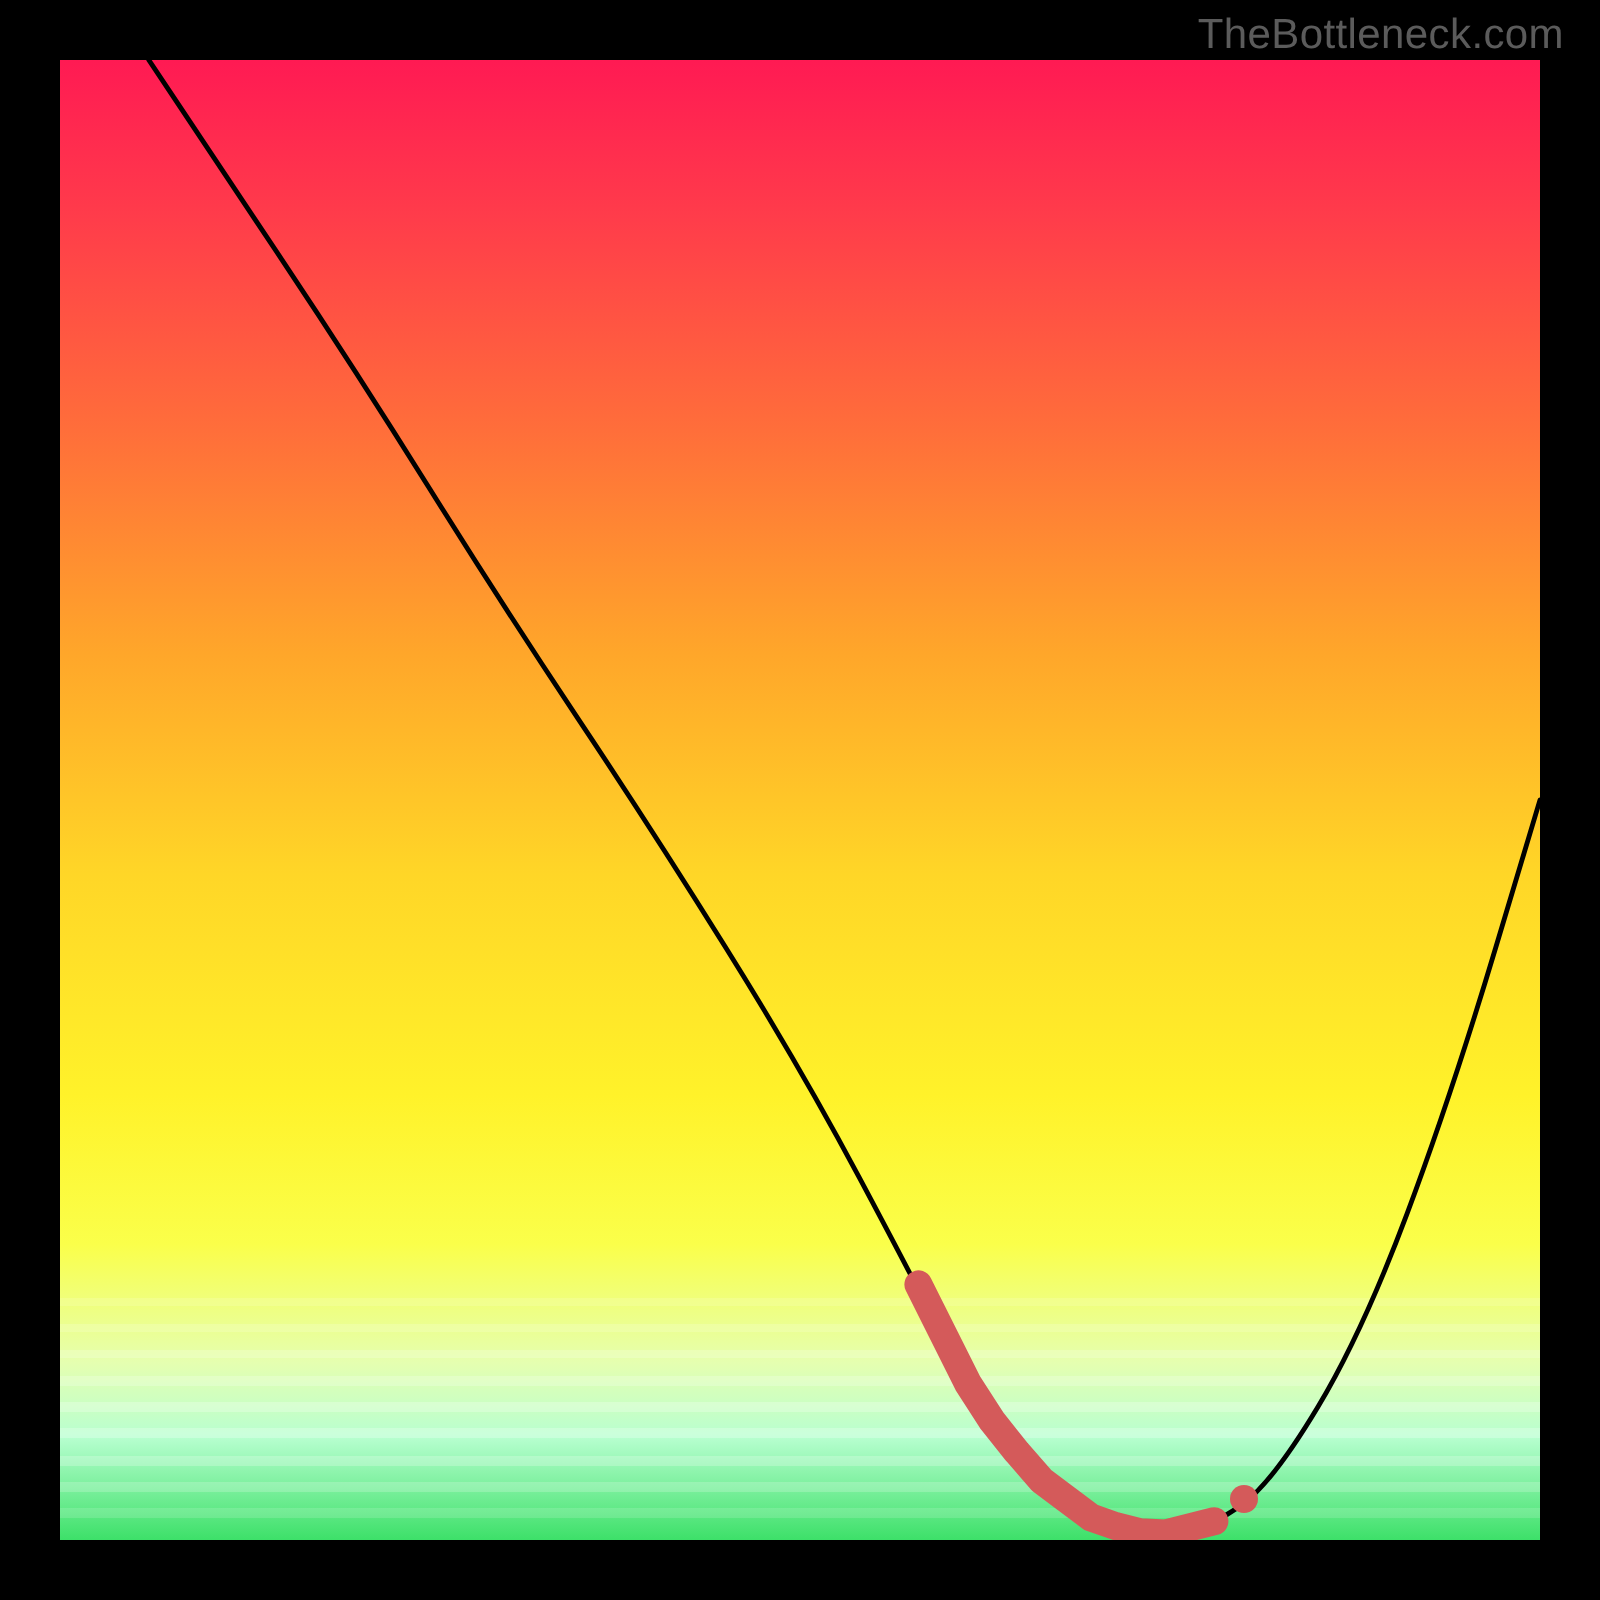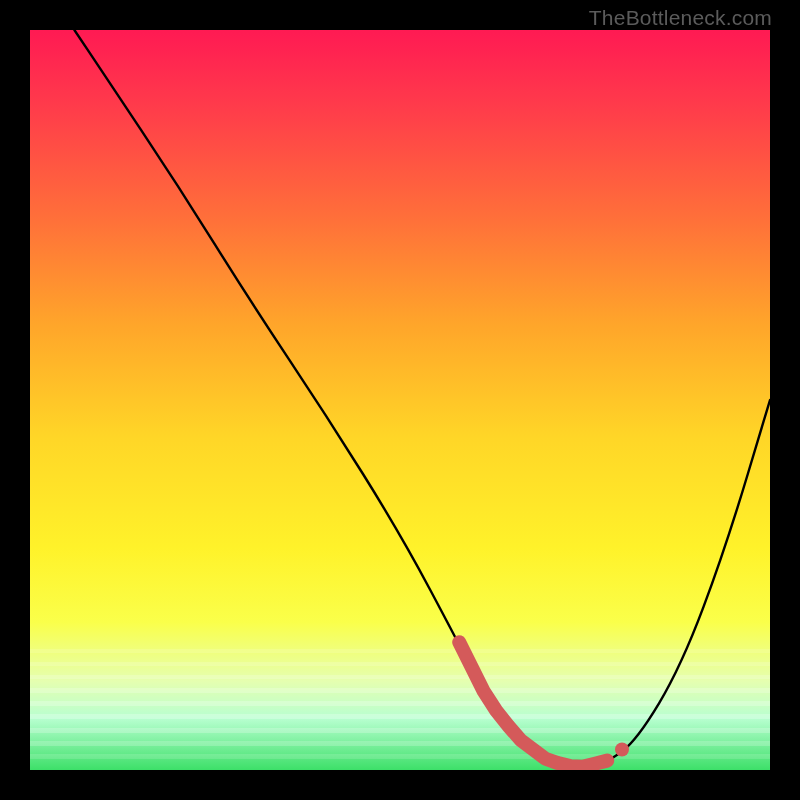--- a/index.html
+++ b/index.html
@@ -48,21 +48,21 @@
   }
   .white-stripes div {
     position: absolute;
     left: 0;
     width: 100%;
     background: rgba(255,255,255,0.55);
   }
   .watermark {
     position: absolute;
     top: 6px;
-    right: 28px;
+    right: 18px;
     color: #5b5b5b;
     font-size: 21px;
     font-weight: 500;
     letter-spacing: 0.2px;
   }
   svg.curve {
     position: absolute;
     inset: 0;
     width: 100%;
     height: 100%;

